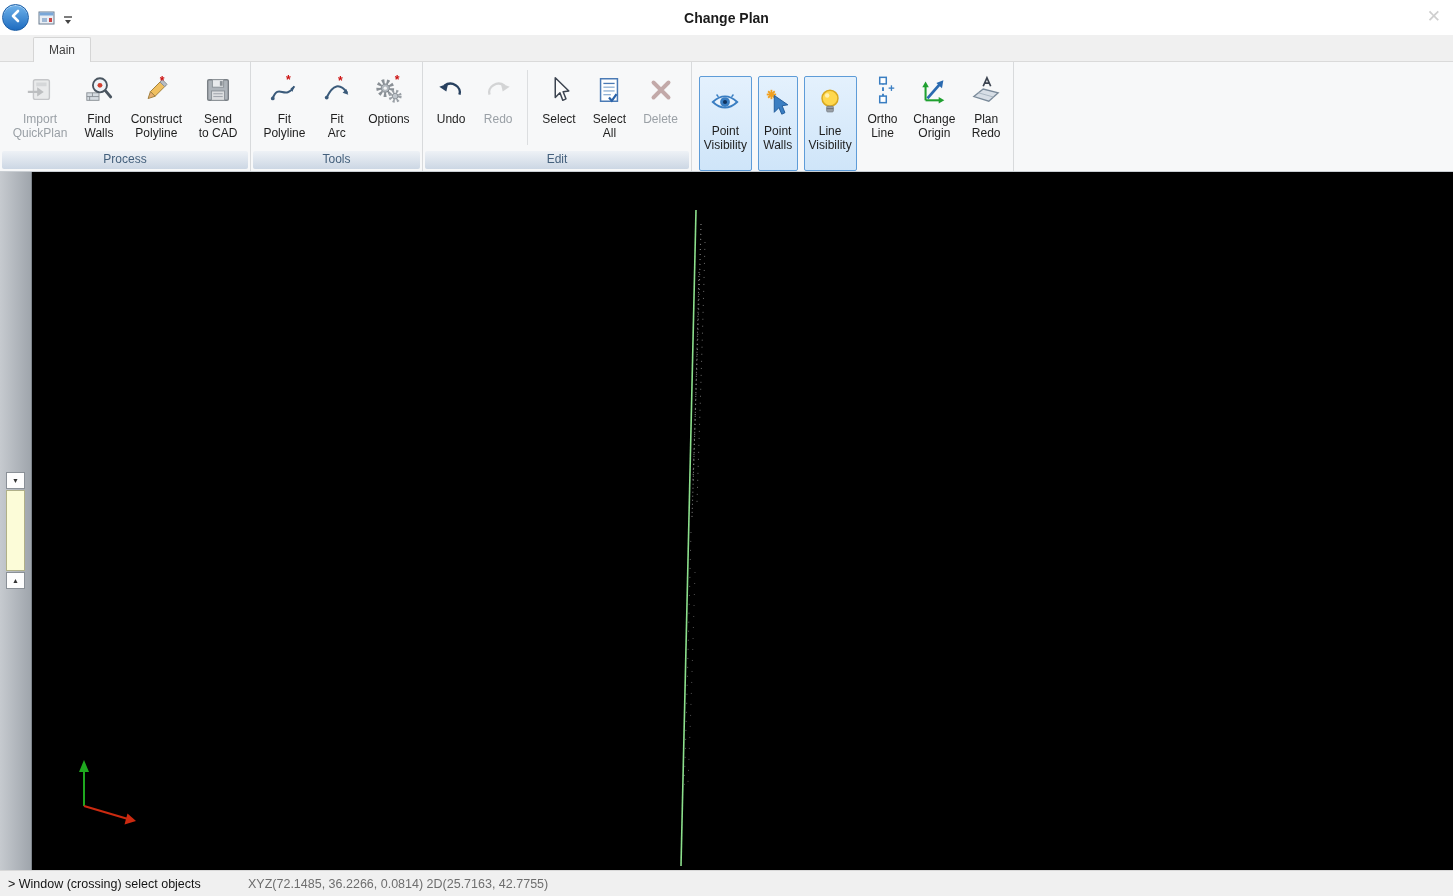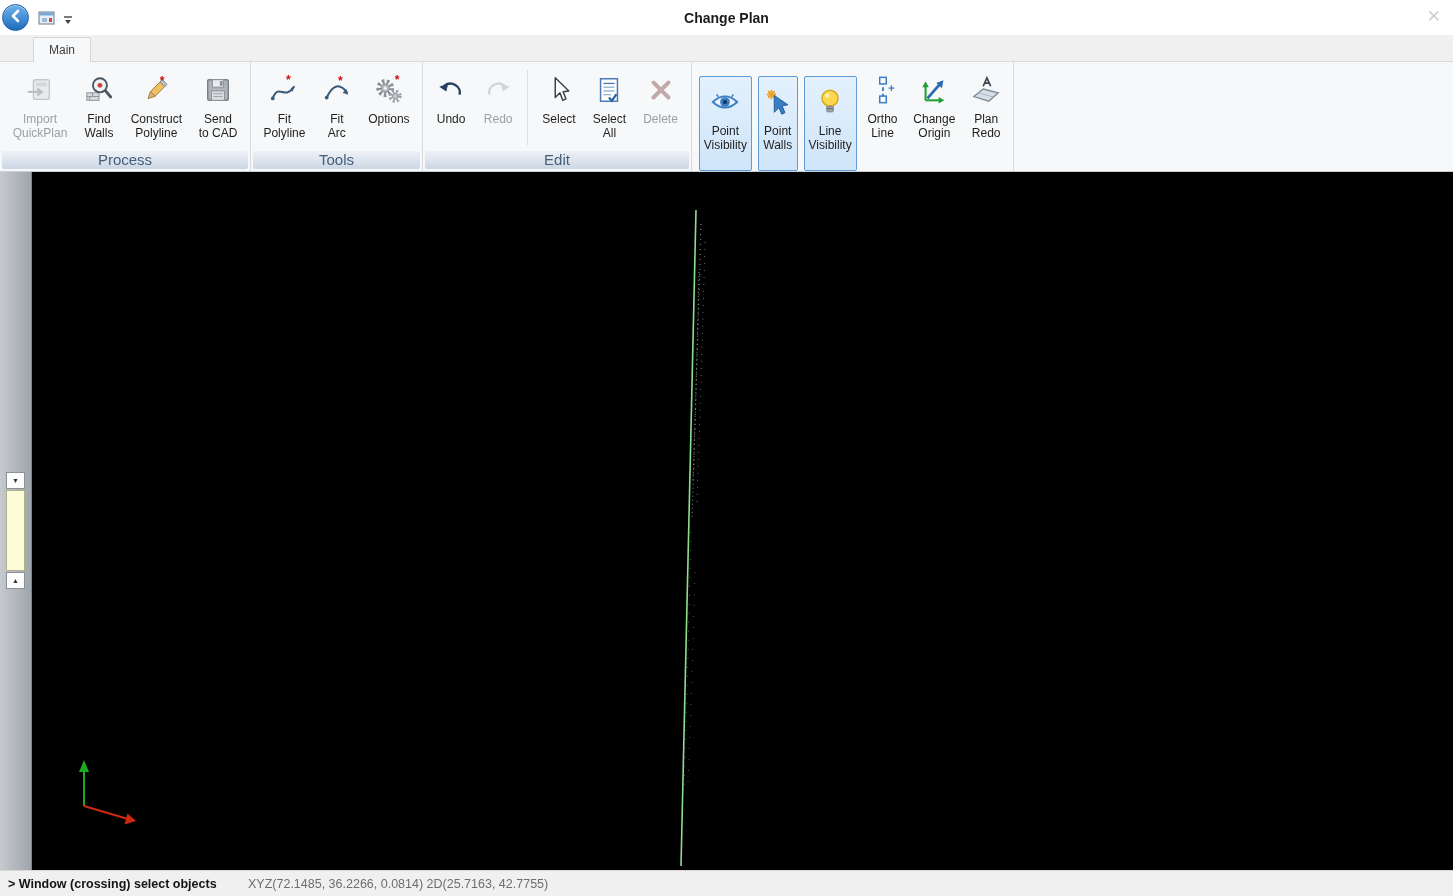--- a/index.html
+++ b/index.html
@@ -28,21 +28,21 @@
     margin-bottom: -1px; border-radius: 2px 2px 0 0; cursor: pointer; }
 
   
   .ribbon { height: 110px; background: #f7f8f9; border-bottom: 1px solid #c9ced3;
     display: flex; }
   .group { display: flex; flex-direction: column; border-right: 1px solid #d8dadc; }
   .gbtns { flex: 1; display: flex; justify-content: space-evenly;
     align-items: stretch; padding: 2px 1px 0; }
   .gfooter { height: 18px; margin: 0 2px 2px;
     background: linear-gradient(#eef2f6, #ccd7e4); color: #44607c;
-    font-size: 15px; text-align: center; line-height: 17px; border-radius: 2px; }
+    font-size: 12px; text-align: center; line-height: 17px; border-radius: 2px; }
   .ribbon-spacer { flex: 1; }
 
   .rb { display: flex; flex-direction: column; align-items: center;
     padding: 3px 4px 0; font-size: 12px; color: #1e1e1e; text-align: center;
     border: 1px solid transparent; border-radius: 2px; cursor: pointer; }
   .rb .ic { height: 44px; display: flex; align-items: center; justify-content: center; }
   .rb .l1, .rb .l2 { line-height: 14px; min-height: 14px; white-space: nowrap; }
   .rb.disabled { color: #9aa0a6; cursor: default; }
   .rb.disabled .ic { opacity: .55; filter: grayscale(60%); }
   .rb.toggled { background: linear-gradient(#e4f1fd, #cfe5f9); border-color: #5e9cd8; margin-top: 12px; }
@@ -58,21 +58,21 @@
   .rail-btn.down { top: 300px; }
   .rail-btn.up { top: 400px; }
   .rail-panel { position: absolute; left: 6px; top: 318px; width: 19px; height: 81px;
     background: #fcfcd8; border: 1px solid #b0b088; cursor: pointer; }
   .canvas { flex: 1; position: relative; background: #000; }
   .canvas svg { display: block; width: 100%; height: 100%; }
 
   
   .statusbar { height: 26px; background: #f0f0f0; border-top: 1px solid #d8d8d8;
     display: flex; align-items: center; font-size: 12.5px; }
-  .prompt { margin-left: 8px; width: 240px; color: #141414; white-space: nowrap; font-weight: bold; }
+  .prompt { margin-left: 8px; width: 240px; color: #141414; white-space: nowrap; }
   .message { flex: 1; color: #8c8c8c; padding-left: 8px; white-space: nowrap;
     overflow: hidden; }
   .coords { color: #6e6e6e; margin-right: 0; white-space: nowrap; }
 </style>
 </head>
 <body>
 
 <div class="app">
 
   <div class="titlebar">

